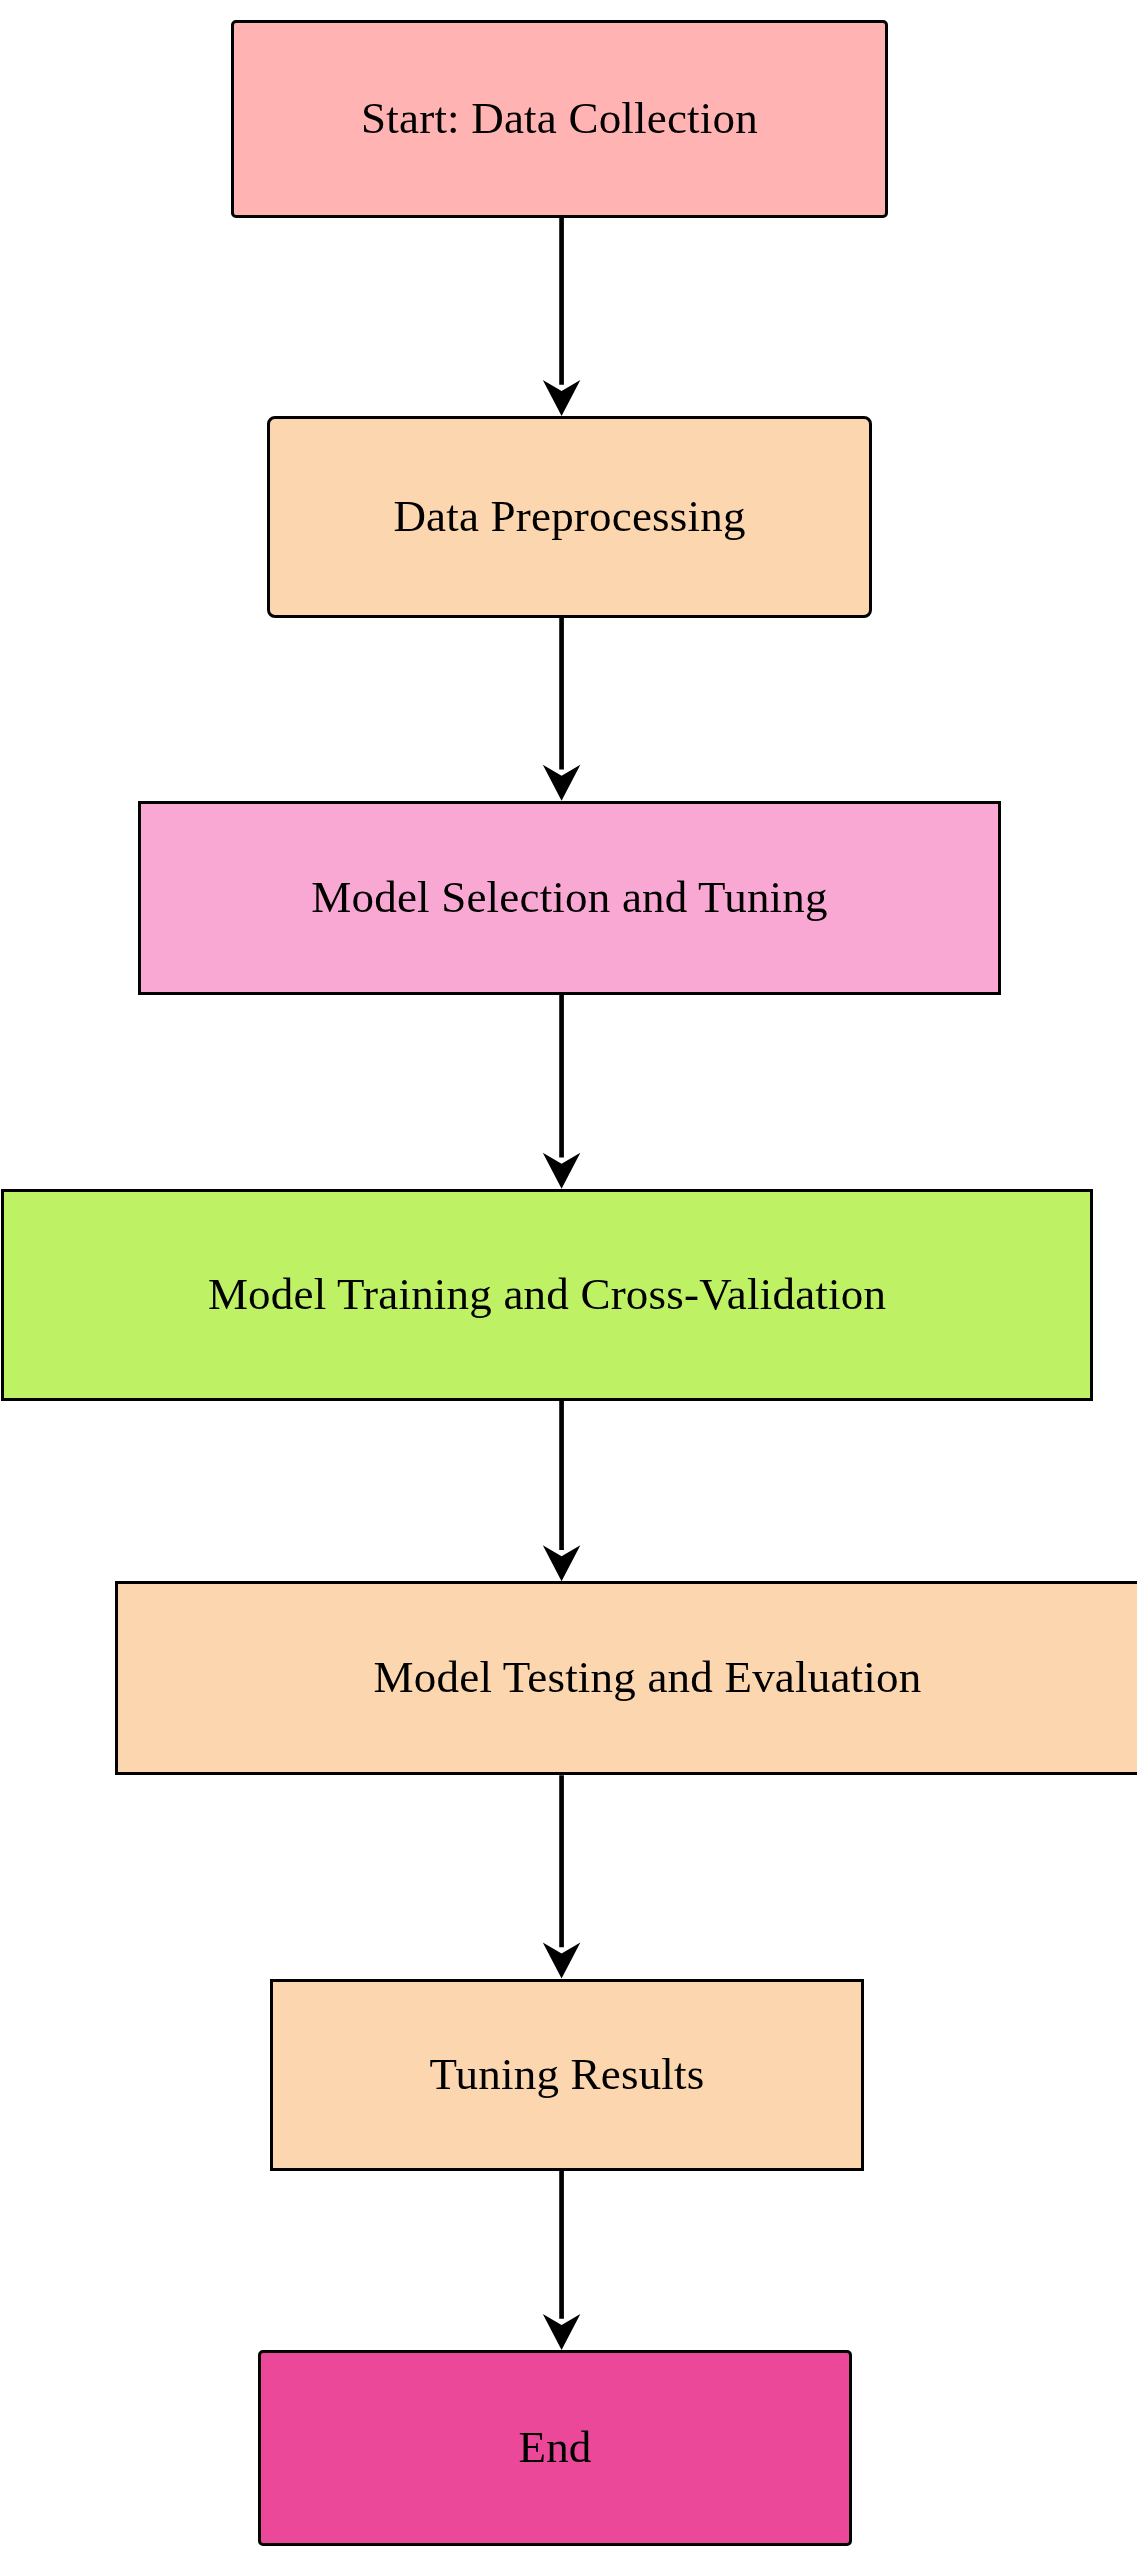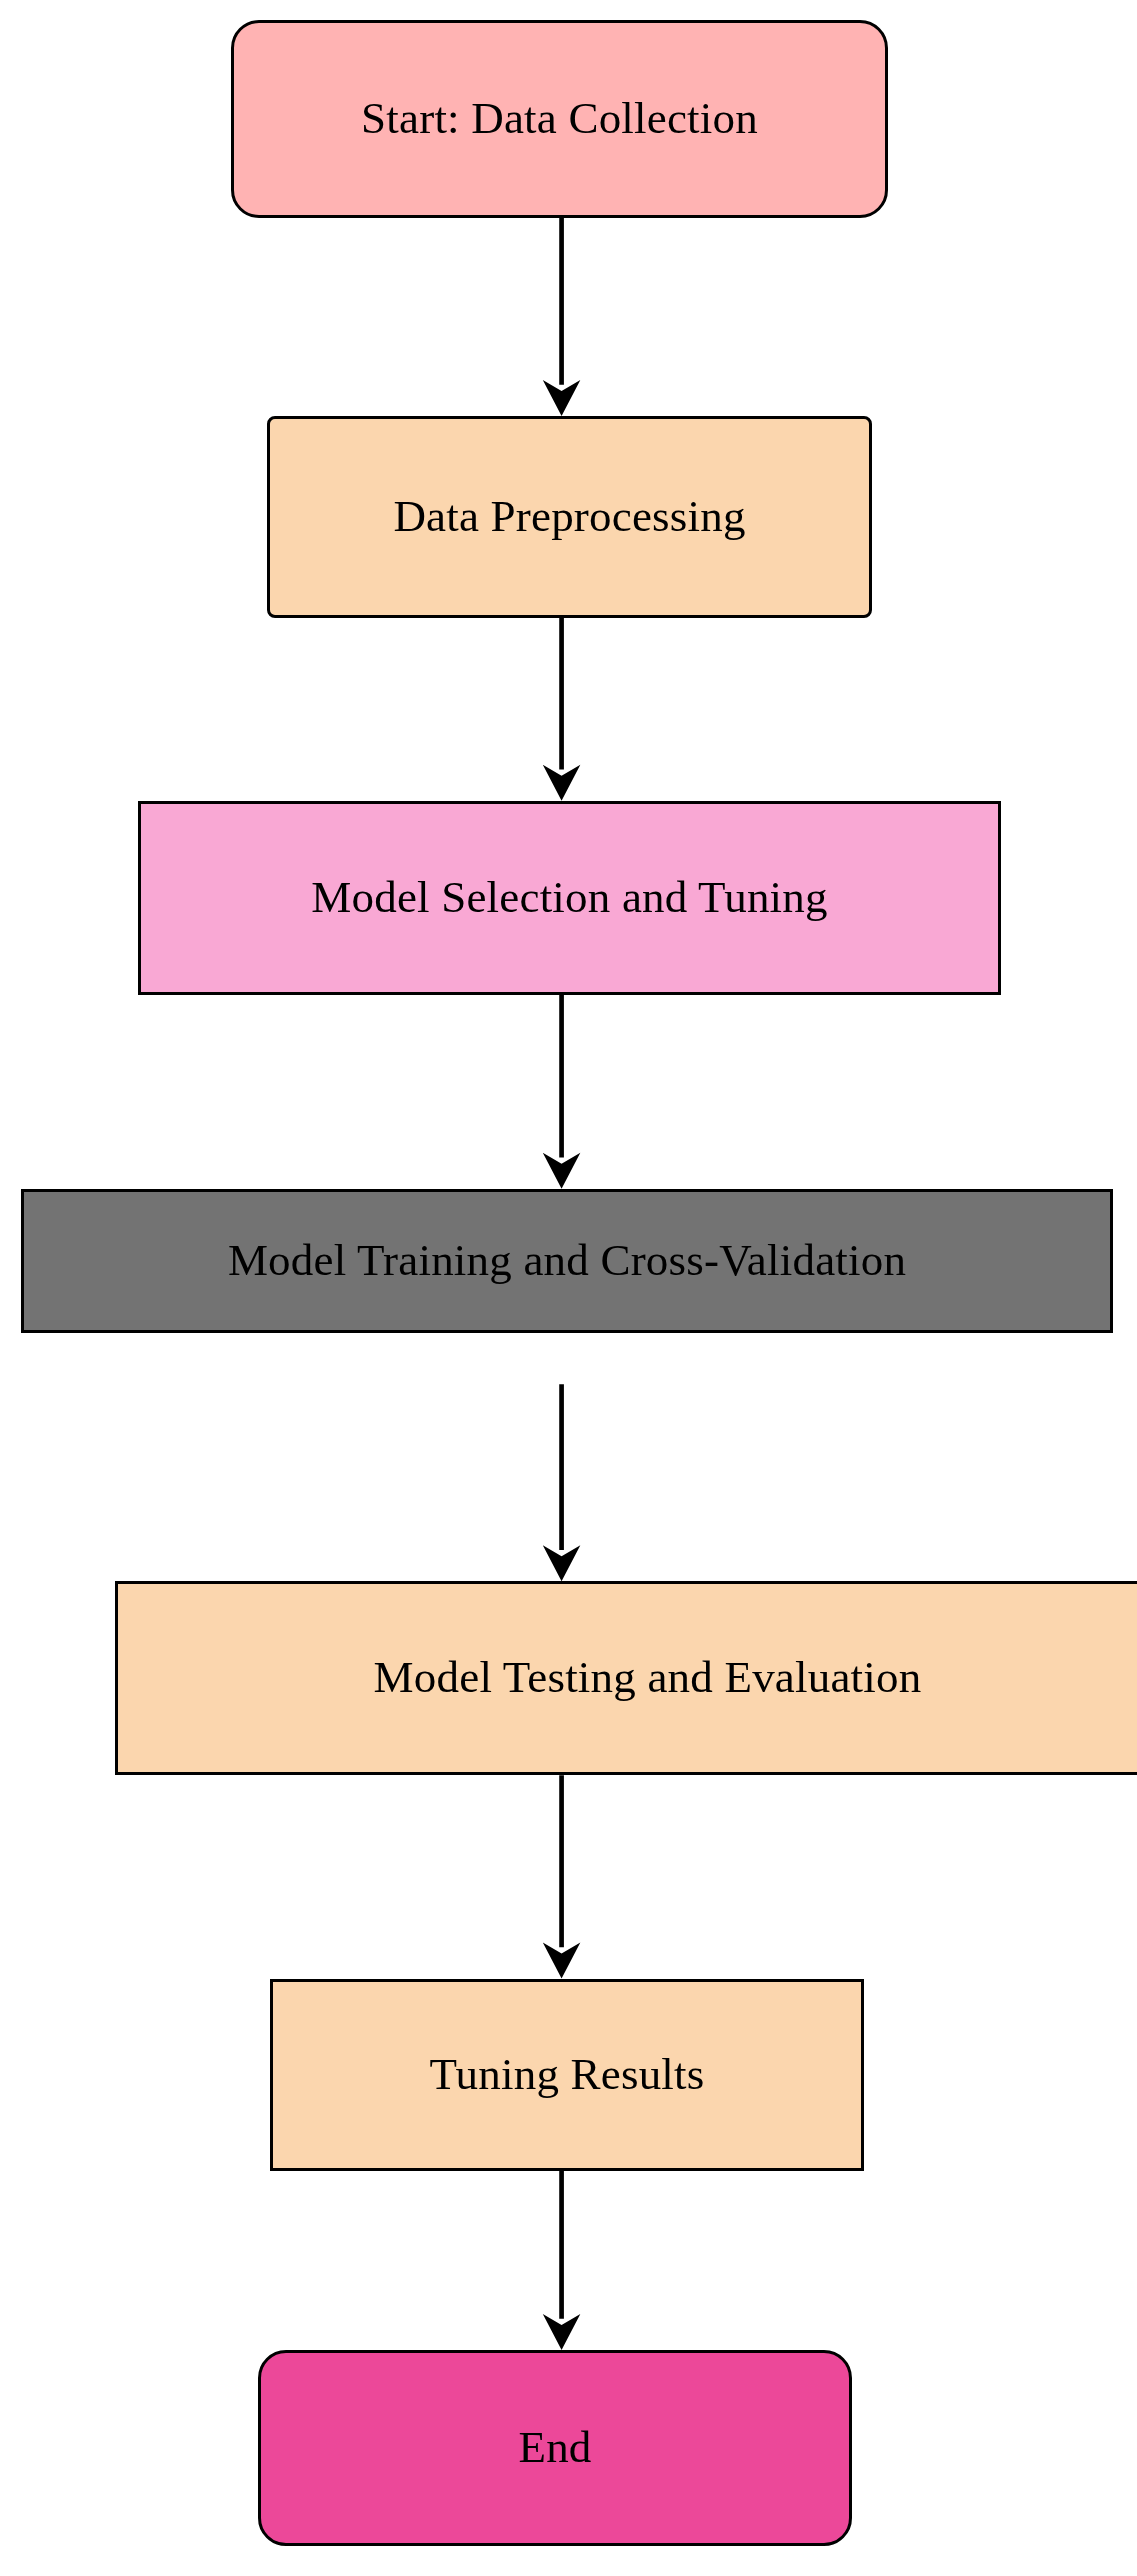--- a/index.html
+++ b/index.html
@@ -28,21 +28,21 @@
   .node-box {
     position: absolute;
     box-sizing: border-box;
     border: 3.9px solid #000000;
     display: flex;
     align-items: center;
     justify-content: center;
     text-align: center;
   }
   .node-terminal {
-    border-radius: 28px;
+    border-radius: 5px;
   }
   .node-label {
     font-family: "Liberation Serif", "DejaVu Serif", serif;
     font-size: 45px;
     line-height: 1.05;
     color: #000000;
     letter-spacing: 0.2px;
     white-space: nowrap;
     padding: 0 7.8px;
   }
@@ -82,21 +82,21 @@
   <div id="node-layer">
       <div class="node-box node-terminal" style="left: 231px; top: 19.6px; width: 657px; height: 198px; background: rgb(255, 179, 179); border-color: rgb(0, 0, 0);">
         <span class="node-label">Start: Data Collection</span>
       </div>
       <div class="node-box" style="left: 267px; top: 416px; width: 605px; height: 202px; background: rgb(251, 214, 174); border-color: rgb(0, 0, 0); border-radius: 8px;">
         <span class="node-label">Data Preprocessing</span>
       </div>
       <div class="node-box" style="left: 138px; top: 801px; width: 863px; height: 194px; background: #f9a8d4; border-color: rgb(0, 0, 0);">
         <span class="node-label">Model Selection and Tuning</span>
       </div>
-      <div class="node-box" style="left: 21px; top: 1189px; width: 1092px; height: 144px; background: #737373; border-color: rgb(0, 0, 0);">
+      <div class="node-box" style="left: 1px; top: 1189px; width: 1092px; height: 212px; background: #bef264; border-color: rgb(0, 0, 0);">
         <span class="node-label">Model Training and Cross-Validation</span>
       </div>
       <div class="node-box" style="left: 115px; top: 1581px; width: 1065px; height: 194px; background: rgb(251, 214, 174); border-color: rgb(0, 0, 0);">
         <span class="node-label">Model Testing and Evaluation</span>
       </div>
       <div class="node-box" style="left: 270px; top: 1979px; width: 594px; height: 192px; background: rgb(251, 214, 174); border-color: rgb(0, 0, 0);">
         <span class="node-label">Tuning Results</span>
       </div>
       <div class="node-box node-terminal" style="left: 258px; top: 2350px; width: 594px; height: 196px; background: #ec4899; border-color: rgb(0, 0, 0);">
         <span class="node-label">End</span>

